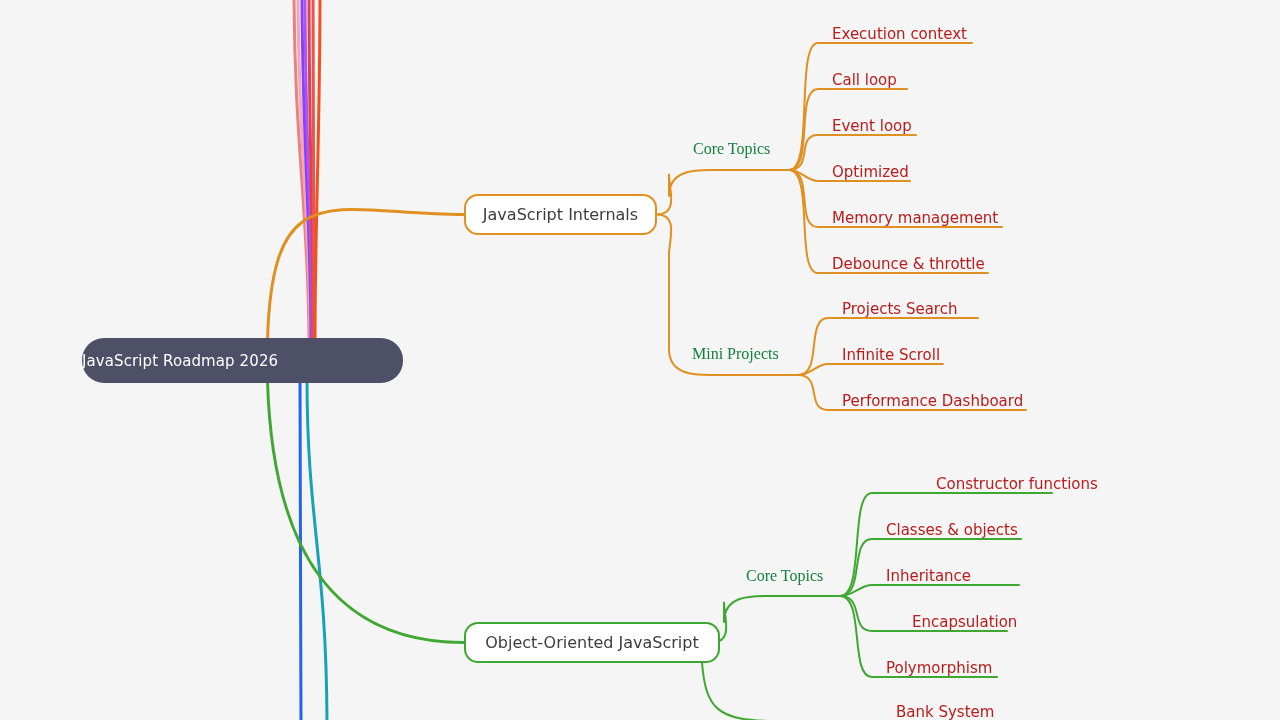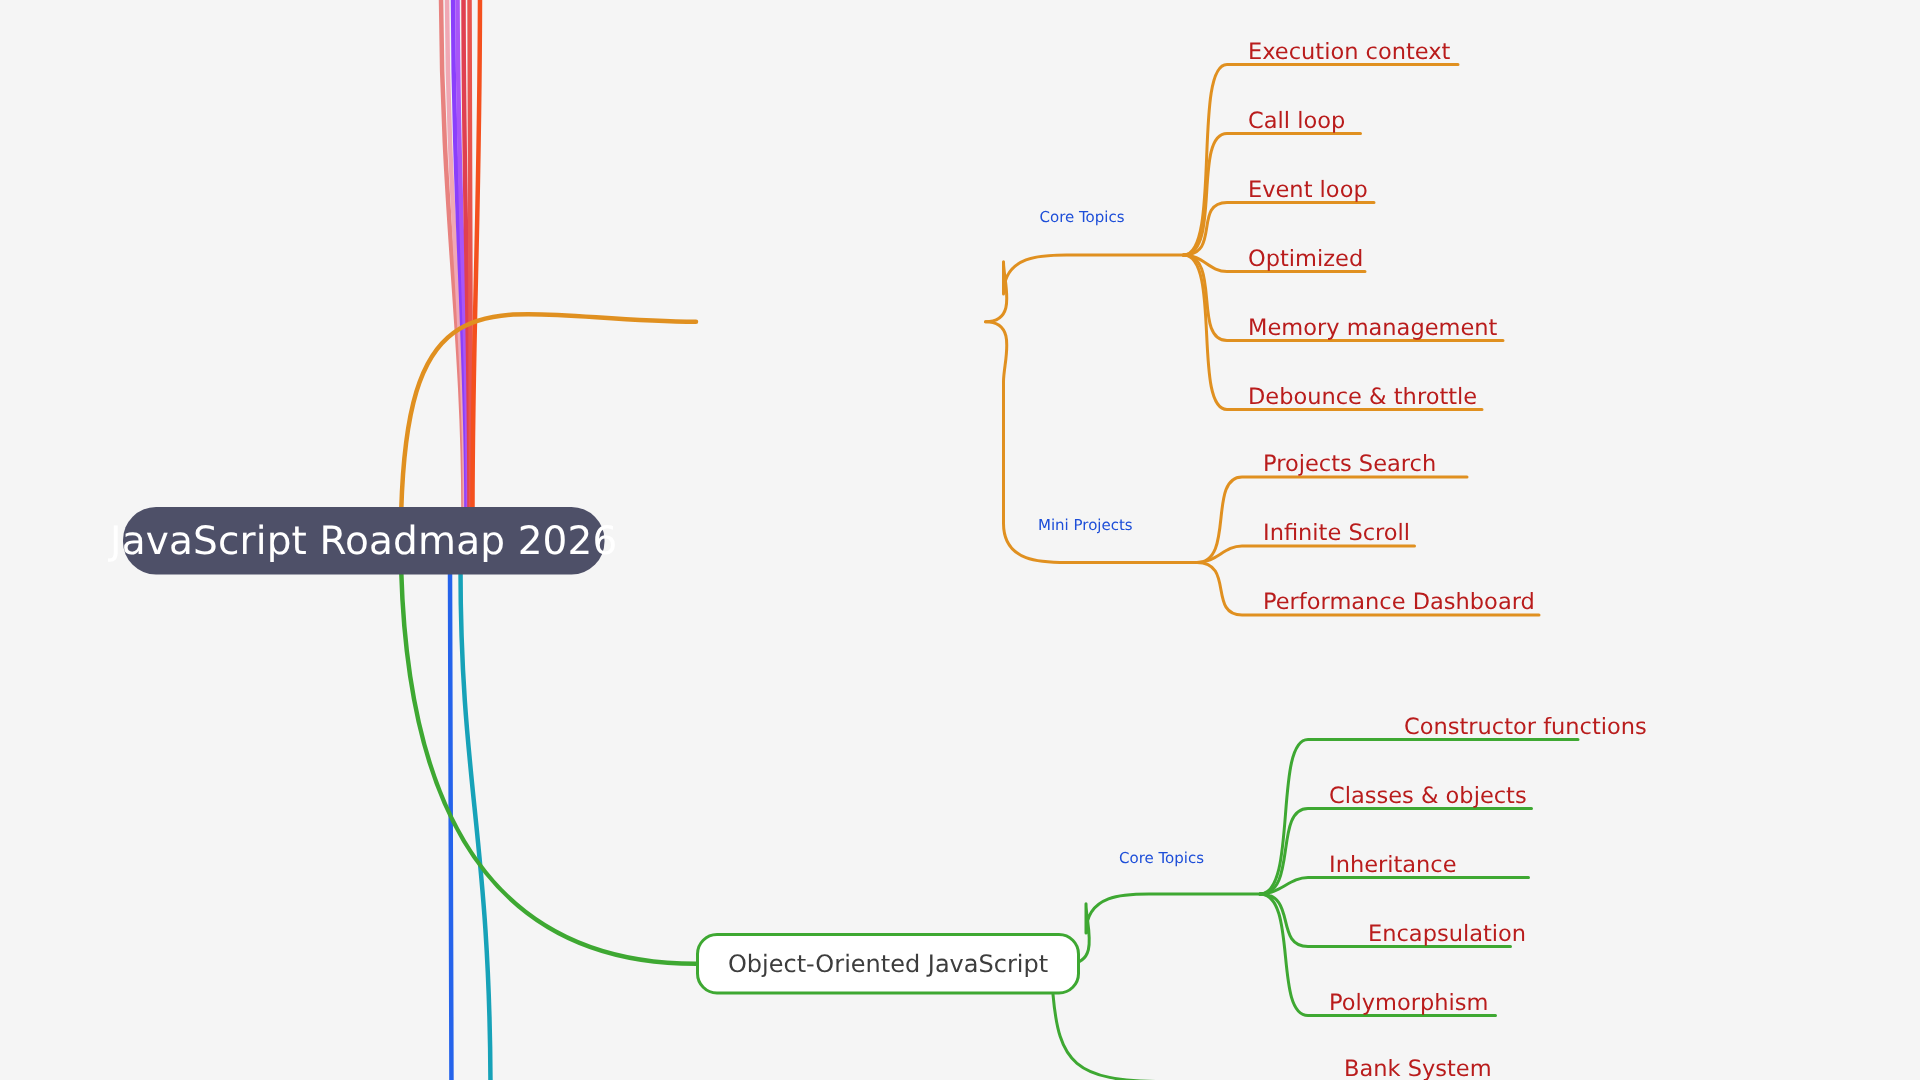--- a/index.html
+++ b/index.html
@@ -35,24 +35,23 @@
     top: 0;
     width: 1280px;
     height: 720px;
   }
 
   
   .root-node {
     position: absolute;
     display: flex;
     align-items: center;
-    justify-content: center;
     border-radius: 22px;
     color: #ffffff;
-    font-size: 26px;
+    font-size: 15px;
     letter-spacing: 0.1px;
     white-space: nowrap;
     box-sizing: border-box;
   }
 
   
   .branch-node {
     position: absolute;
     display: flex;
     align-items: center;
@@ -62,23 +61,24 @@
     border: 2px solid #e09020;
     color: #3d3d3d;
     font-size: 16px;
     white-space: nowrap;
     box-sizing: border-box;
   }
 
   
   .sub-label {
     position: absolute;
-    color: #1d4ed8;
-    font-size: 10px;
+    color: #15803d;
+    font-size: 16px;
     white-space: nowrap;
+    font-family: Liberation Serif, serif;
   }
 
   
   .leaf-label {
     position: absolute;
     color: #b91c1c;
     font-size: 15px;
     white-space: nowrap;
   }
 </style>
@@ -119,20 +119,23 @@
         <path d="M 840 596 C 865.3 596, 849 677, 872 677 L 997 677" stroke="#3ea832" stroke-width="2" fill="none"></path>
         <path d="M 702 663 C 706 708, 716 721, 776 721" stroke="#3ea832" stroke-width="2" fill="none"></path>
       </g>
   </svg>
 
   <div class="node-layer" id="node-layer">
 
     <div class="root-node" id="root-node" style="left: 82px; top: 338px; width: 321px; height: 45px; background: rgb(78, 80, 104); color: rgb(255, 255, 255);">
       <span>JavaScript Roadmap 2026</span>
     </div>
+  <div class="branch-node" style="left: 464px; top: 194px; width: 193px; height: 41px; border-color: rgb(224, 144, 32);">
+        <span>JavaScript Internals</span>
+      </div>
       <div class="sub-label" style="left: 693px; top: 140px;">Core Topics</div>
       <div class="leaf-label" style="left: 832px; top: 25px;">Execution context</div>
       <div class="leaf-label" style="left: 832px; top: 71px;">Call loop</div>
       <div class="leaf-label" style="left: 832px; top: 117px;">Event loop</div>
       <div class="leaf-label" style="left: 832px; top: 163px;">Optimized</div>
       <div class="leaf-label" style="left: 832px; top: 209px;">Memory management</div>
       <div class="leaf-label" style="left: 832px; top: 255px;">Debounce &amp; throttle</div>
       <div class="sub-label" style="left: 692px; top: 345px;">Mini Projects</div>
       <div class="leaf-label" style="left: 842px; top: 300px;">Projects Search</div>
       <div class="leaf-label" style="left: 842px; top: 346px;">Infinite Scroll</div>

